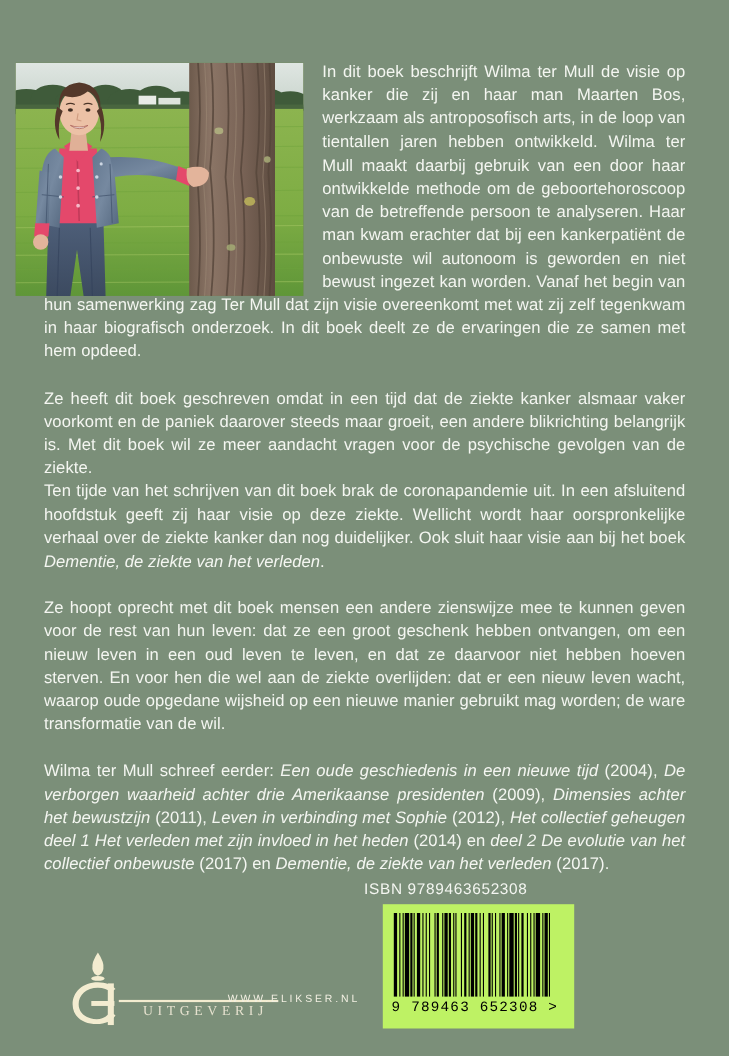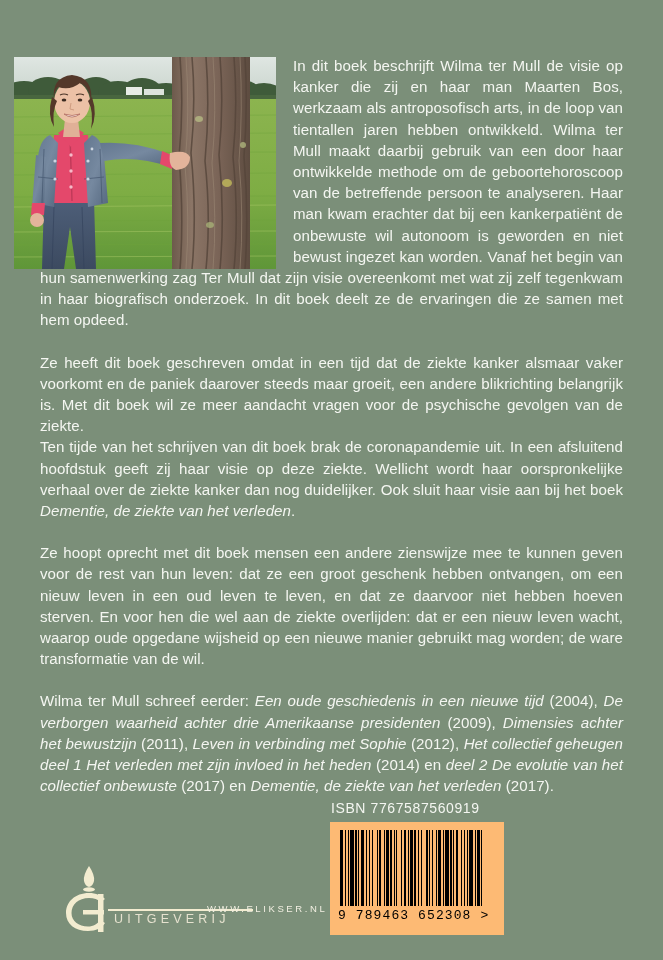--- a/index.html
+++ b/index.html
@@ -62,25 +62,25 @@
     position: absolute;
     left: 331px;
     top: 800px;
     color: #f4f6f1;
     font-size: 14px;
     letter-spacing: 0.6px;
     white-space: nowrap;
   }
   .barcode-box {
     position: absolute;
-    left: 330px;
+    left: 348px;
     top: 822px;
     width: 174px;
     height: 113px;
-    background: #fdba74;
+    background: #bef264;
     padding: 0;
   }
   .barcode-bars {
     position: absolute;
     left: 10px;
     top: 8px;
     width: 146px;
     height: 76px;
     display: flex;
     align-items: flex-start;
@@ -128,24 +128,24 @@
   .logo-rule {
     position: absolute;
     left: 50px;
     top: 47px;
     width: 145px;
     height: 2px;
     background: #f3ecd0;
   }
   .logo-sub {
     position: absolute;
-    left: 56px;
+    left: 72px;
     top: 50px;
     color: #e6e2cf;
-    font-family: Liberation Sans, sans-serif;
+    font-family: Liberation Serif, serif;
     font-size: 12.5px;
     letter-spacing: 4.2px;
   }
   .logo-url {
     position: absolute;
     left: 207px;
     top: 903px;
     color: #f2efe2;
     font-size: 9.5px;
     font-weight: normal;
@@ -312,21 +312,21 @@
 
   <div class="blurb">
     <div class="photo-spacer"></div>
     <p>In dit boek beschrijft Wilma ter Mull de visie op kanker die zij en haar man Maarten Bos, werkzaam als antroposofisch arts, in de loop van tientallen jaren hebben ontwikkeld. Wilma ter Mull maakt daarbij gebruik van een door haar ontwikkelde methode om de geboortehoroscoop van de betreffende persoon te analyseren. Haar man kwam erachter dat bij een kankerpatiënt de onbewuste wil autonoom is geworden en niet bewust ingezet kan worden. Vanaf het begin van hun samenwerking zag Ter Mull dat zijn visie overeenkomt met wat zij zelf tegenkwam in haar biografisch onderzoek. In dit boek deelt ze de ervaringen die ze samen met hem opdeed.</p>
     <p class="gap">Ze heeft dit boek geschreven omdat in een tijd dat de ziekte kanker alsmaar vaker voorkomt en de paniek daarover steeds maar groeit, een andere blikrichting belangrijk is. Met dit boek wil ze meer aandacht vragen voor de psychische gevolgen van de ziekte.</p>
     <p><span>Ten tijde van het schrijven van dit boek brak de coronapandemie uit. In een afsluitend hoofdstuk geeft zij haar  visie op deze ziekte. Wellicht wordt haar oorspronkelijke verhaal over de ziekte kanker dan nog duidelijker. Ook sluit haar visie aan bij het boek </span><i>Dementie, de ziekte van het verleden</i><span>.</span></p>
     <p class="gap">Ze hoopt oprecht met dit boek mensen een andere zienswijze mee te kunnen geven voor de rest van hun leven: dat ze een groot geschenk hebben ontvangen, om een nieuw leven in een oud leven te leven, en dat ze daarvoor niet hebben hoeven sterven. En voor hen die wel aan de ziekte overlijden: dat er een nieuw leven wacht, waarop oude opgedane wijsheid op een nieuwe manier gebruikt mag worden; de ware transformatie van de wil.</p>
     <p class="gap"><span>Wilma ter Mull schreef eerder: </span><i>Een oude geschiedenis in een nieuwe tijd</i><span> (2004), </span><i>De verborgen waarheid achter drie Amerikaanse presidenten</i><span> (2009), </span><i>Dimensies achter het bewustzijn</i><span> (2011), </span><i>Leven in verbinding met Sophie</i><span> (2012), </span><i>Het collectief geheugen deel 1 Het verleden met zijn invloed in het heden</i><span> (2014) en </span><i>deel 2 De evolutie van het collectief onbewuste</i><span> (2017) en </span><i>Dementie, de ziekte van het verleden</i><span> (2017).</span></p>
   </div>
 
-  <div class="isbn-label">ISBN 7767587560919</div>
+  <div class="isbn-label">ISBN 9789463652308</div>
 
   <div class="barcode-box">
     <div class="barcode-bars" id="barcode-bars">
         <span style="width: 3.44882px; background: rgb(0, 0, 0);"></span>
         <span style="width: 1.14961px; background: transparent;"></span>
         <span style="width: 1.14961px; background: rgb(0, 0, 0);"></span>
         <span style="width: 2.29921px; background: transparent;"></span>
         <span style="width: 1.14961px; background: rgb(0, 0, 0);"></span>
         <span style="width: 1.14961px; background: transparent;"></span>
         <span style="width: 3.44882px; background: rgb(0, 0, 0);"></span>

